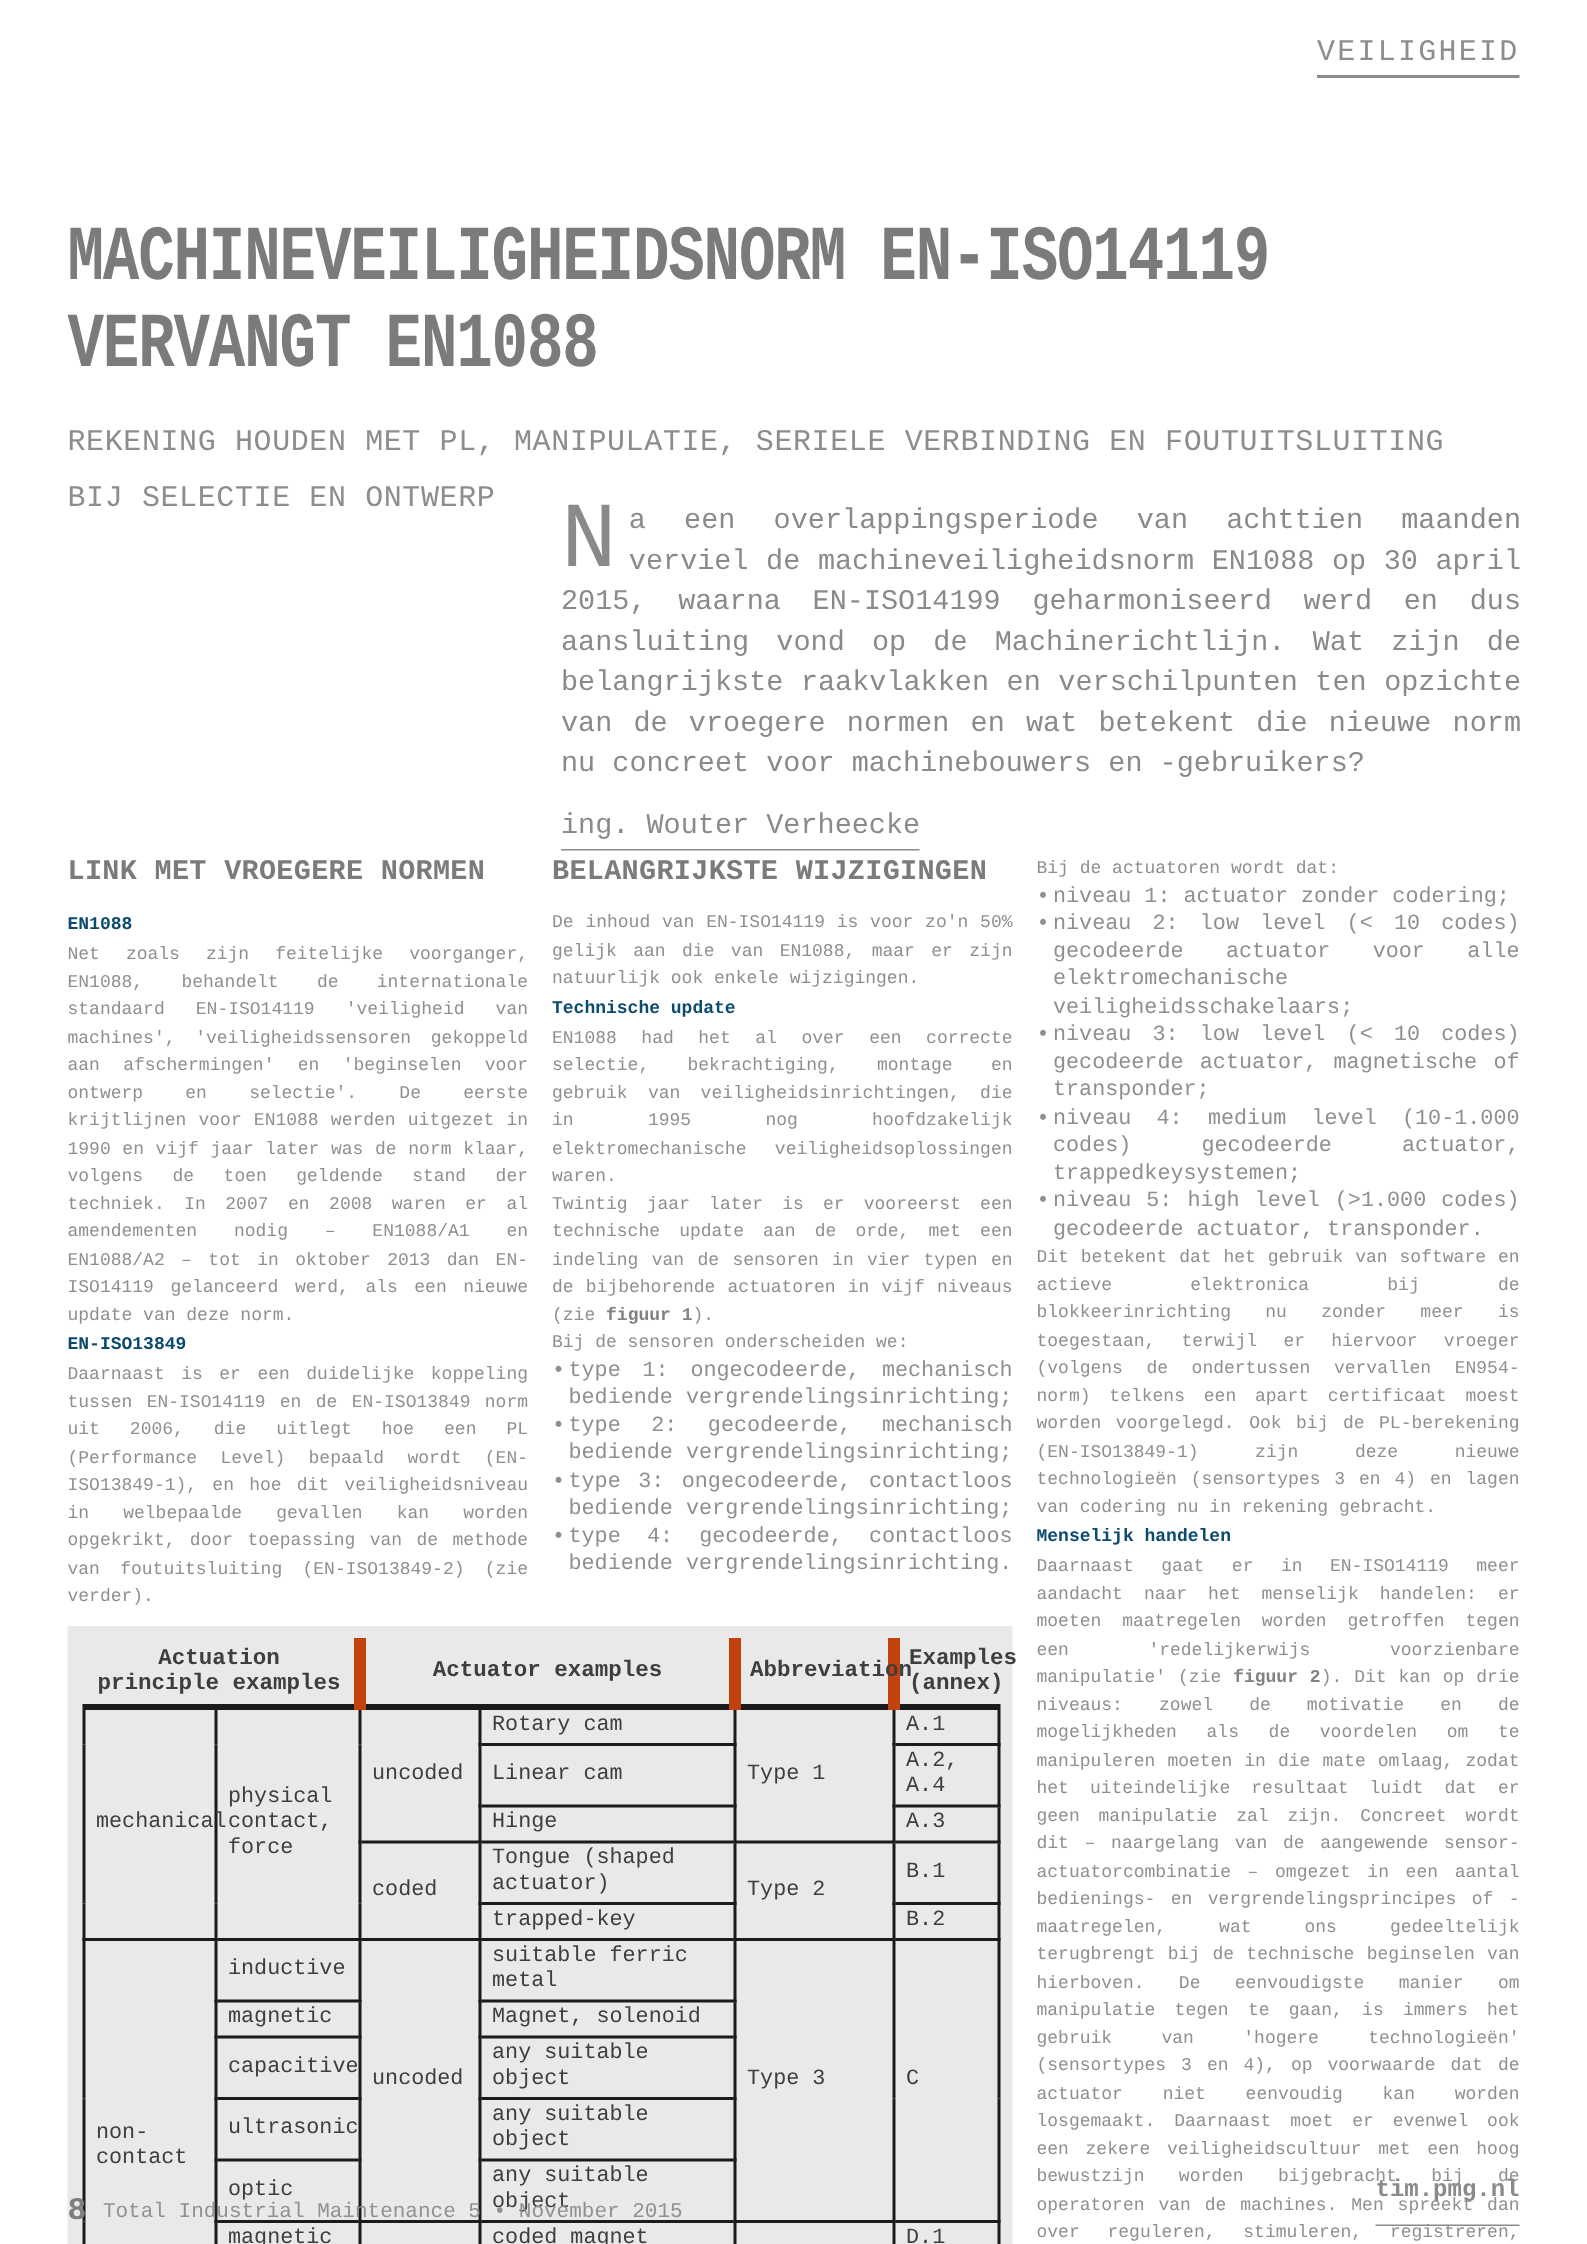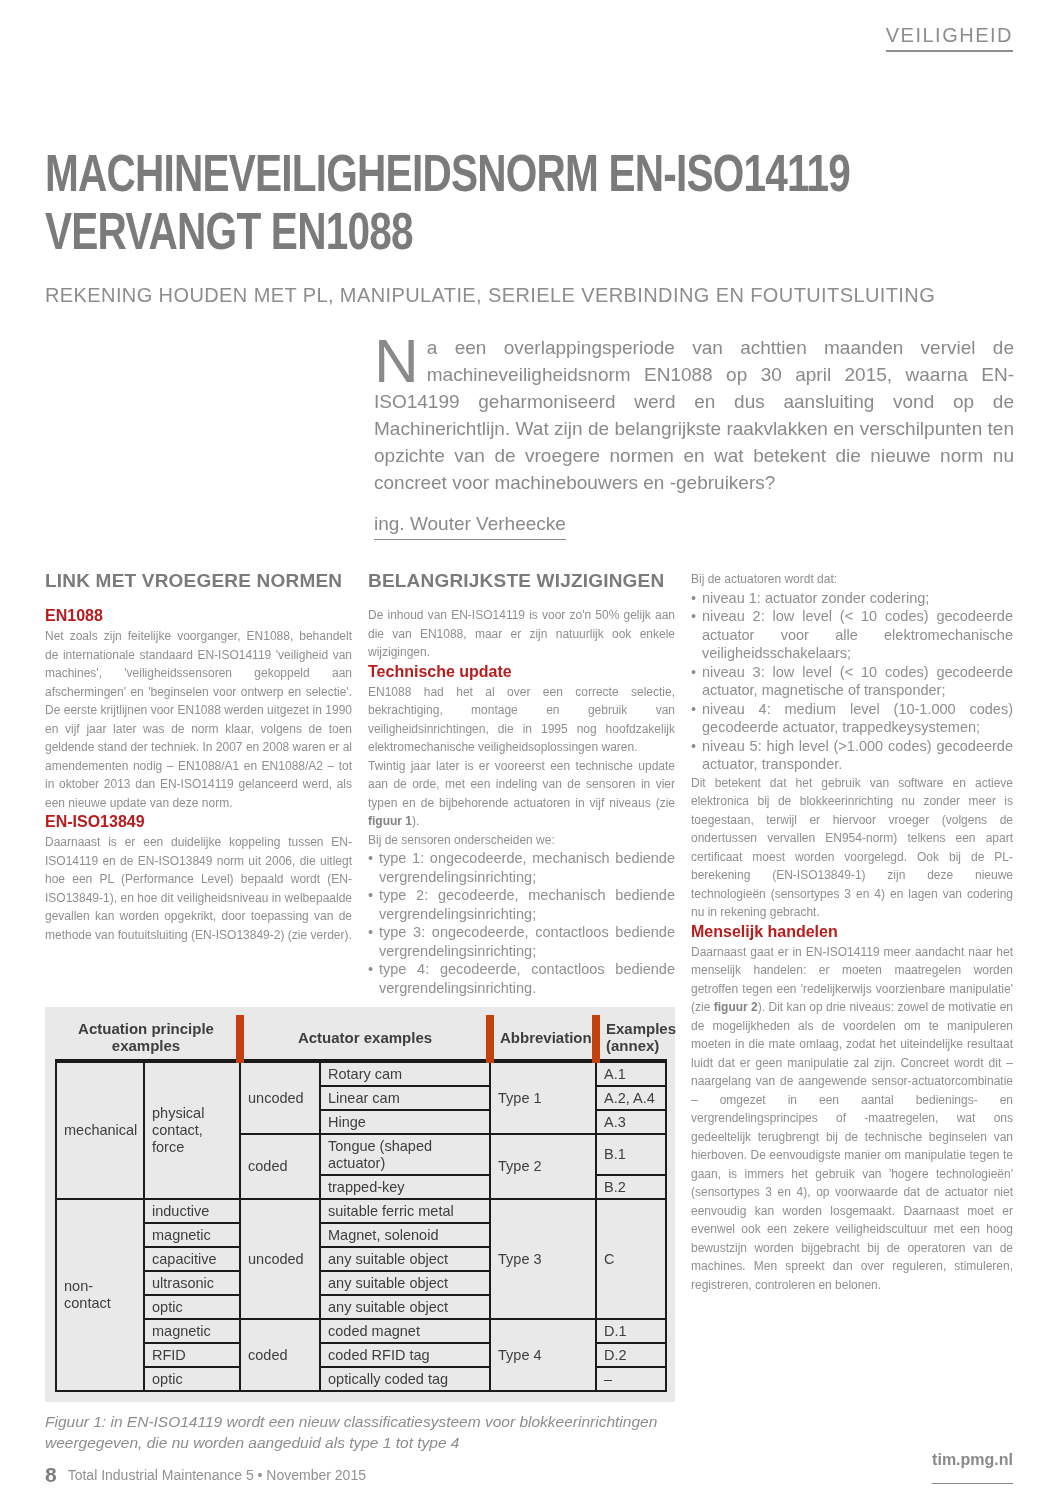--- a/index.html
+++ b/index.html
@@ -1,20 +1,20 @@
 <!DOCTYPE html>
 <html lang="nl"><head>
 <meta charset="utf-8">
 <style>
   html,body{margin:0;padding:0;background:#ffffff;}
   .page{
     position:relative;
     width:1058px;height:1496px;
     background:#ffffff;
-    font-family:Liberation Sans, sans-serif;
+    font-family:Liberation Mono, monospace;
     overflow:hidden;
   }
   
   .masthead{
     position:absolute;top:24px;right:45px;
     font-size:20px;letter-spacing:1.5px;color:#8d8d8d;
     border-bottom:2px solid #8d8d8d;padding-bottom:3px;
   }
   
   .title-block{position:absolute;top:144px;left:45px;right:45px;}
@@ -49,21 +49,21 @@
   }
   .left-two{flex:0 0 630px;width:630px;}
   .two-cols{display:flex;gap:16px;}
   .col{width:307px;flex:0 0 307px;}
   .col-right{flex:1;}
   h2.section-heading{
     font-size:19px;font-weight:bold;color:#7b7b7b;
     letter-spacing:0.2px;margin:0 0 14px 0;line-height:22px;
   }
   h3.sub-heading{
-    font-size:16px;font-weight:bold;color:#b91c1c;
+    font-size:12px;font-weight:bold;color:#0c4a6e;
     margin:0 0 1px 0;line-height:20px;
   }
   p.body{
     font-size:12px;line-height:18.5px;text-align:justify;margin:0;
   }
   .space-before{margin-top:18px;}
   ul.bullets{
     list-style:none;margin:0;padding:0;
     font-size:14.5px;line-height:18.5px;
   }
@@ -115,20 +115,21 @@
 <body>
 
 <div class="page">
 
   <div class="masthead">VEILIGHEID</div>
 
   <div class="title-block">
     <div class="title-line">MACHINEVEILIGHEIDSNORM EN-ISO14119</div>
     <div class="title-line">VERVANGT EN1088</div>
     <div class="subtitle-line first">REKENING HOUDEN MET PL, MANIPULATIE, SERIELE VERBINDING EN FOUTUITSLUITING</div>
+    <div class="subtitle-line">BIJ SELECTIE EN ONTWERP</div>
   </div>
 
   <div class="intro">
     <p><span class="dropcap">N</span><span>a een overlappingsperiode van achttien maanden verviel de machineveiligheidsnorm EN1088 op 30 april 2015, waarna EN-ISO14199 geharmoniseerd werd en dus aansluiting vond op de Machinerichtlijn. Wat zijn de belangrijkste raakvlakken en verschilpunten ten opzichte van de vroegere normen en wat betekent die nieuwe norm nu concreet voor machinebouwers en -gebruikers?</span></p>
     <span class="author">ing. Wouter Verheecke</span>
   </div>
 
   <div class="columns">
 
     <div class="left-two">

